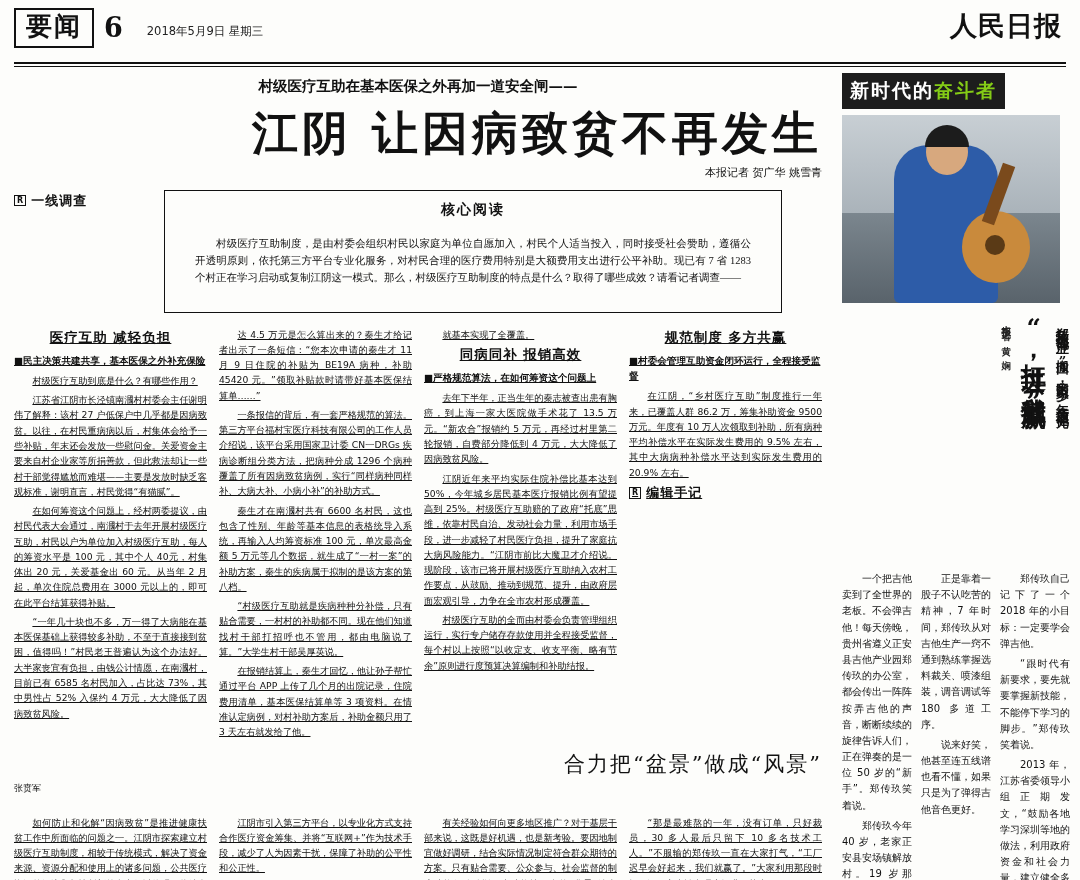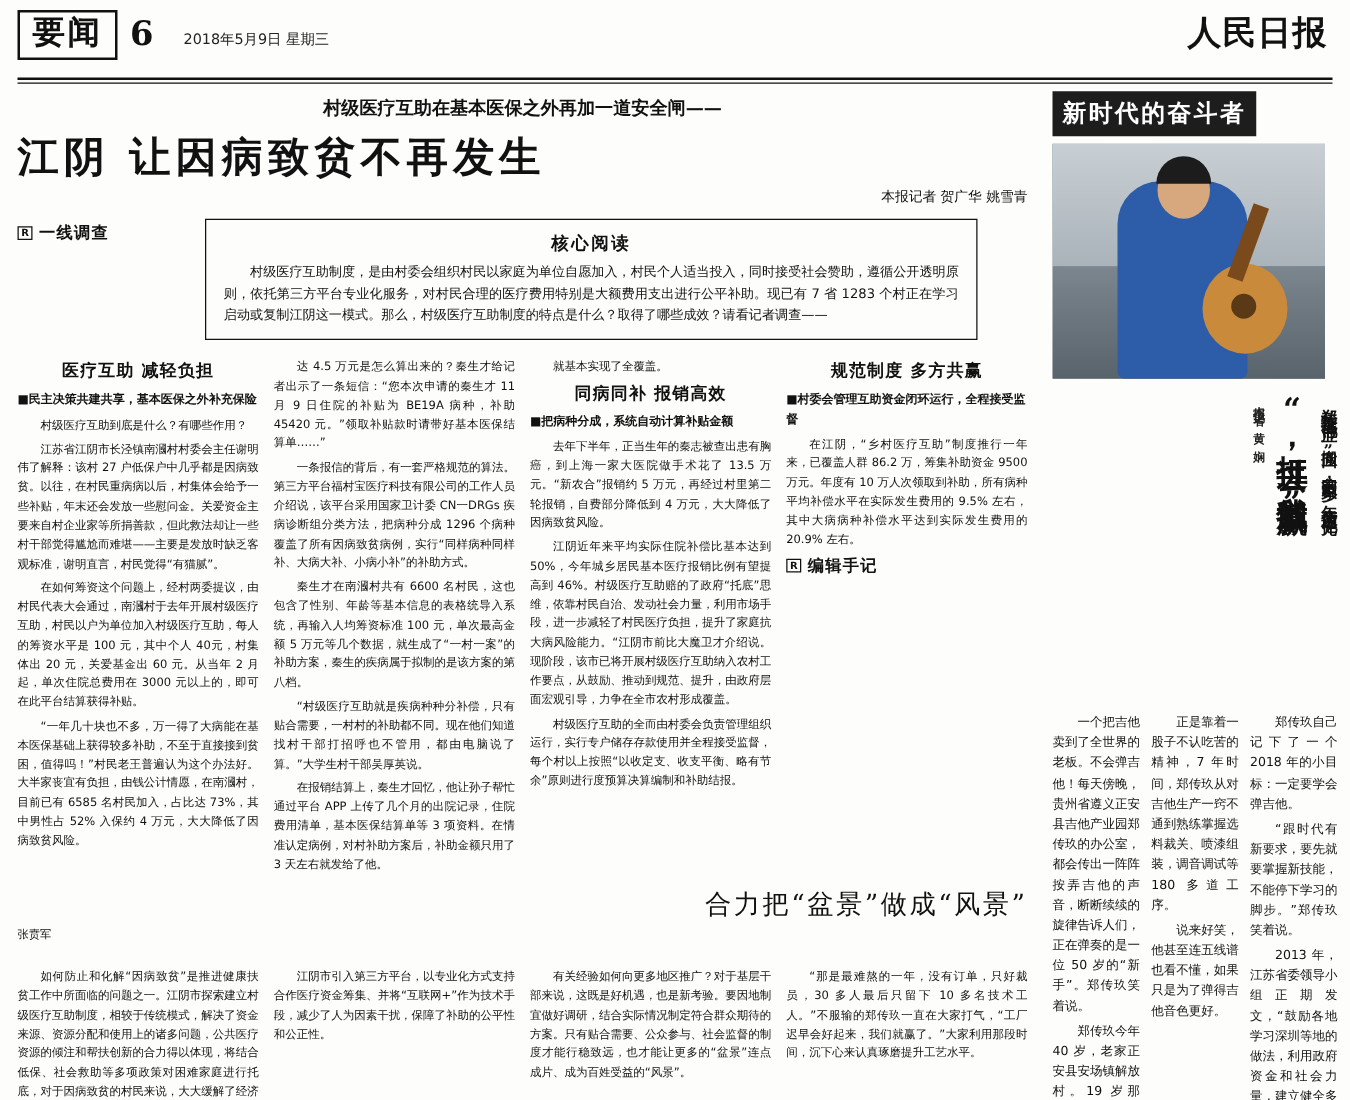--- a/index.html
+++ b/index.html
@@ -27,51 +27,51 @@
 
   
   .content{display:flex;gap:0;margin-top:6px;height:800px;}
   .left{width:818px;padding-right:10px;box-sizing:border-box;}
   .vdivider{width:1px;background:#111;}
   .right{width:238px;padding-left:10px;box-sizing:border-box;}
 
   
   .kicker{text-align:center;font-size:14.5px;font-weight:bold;font-family:"DejaVu Serif","Liberation Serif",serif;margin-top:4px;}
   .headline{
-    text-align:left;font-size:33px;font-weight:bold;letter-spacing:4px;
+    text-align:right;font-size:46px;font-weight:bold;letter-spacing:4px;
     font-family:"DejaVu Serif","Liberation Serif",serif;margin:12px 0 6px;line-height:1.1;
   }
   .byline{text-align:right;font-size:11px;margin-bottom:8px;}
 
   
   .corebox{border:1px solid #111;padding:8px 14px 10px;margin:2px 40px 10px 150px;}
   .corebox h3{text-align:center;font-size:14px;margin:2px 0 6px;font-family:"DejaVu Serif","Liberation Serif",serif;letter-spacing:2px;}
-  .corebox p{font-size:10.5px;line-height:1.62;text-align:justify;margin:0;text-indent:2em;}
-
-  
-  .cols{display:flex;gap:12px;margin-top:4px;}
+  .corebox p{font-size:10.5px;line-height:1.62;text-align:justify;margin:16px;text-indent:2em;font-family:Liberation Serif, serif;}
+
+  
+  .cols{display:flex;gap:12px;margin-top:4px;text-decoration:underline;}
   .col{width:194px;}
   .col p{font-size:9.2px;line-height:1.66;text-align:justify;margin:0 0 4px;text-indent:2em;}
   .sec-title{text-align:center;font-size:13.5px;font-weight:bold;font-family:"DejaVu Serif","Liberation Serif",serif;margin:2px 0 6px;letter-spacing:1px;}
   .sub-lead{font-size:9.6px;font-weight:bold;line-height:1.6;margin:0 0 5px;text-indent:0;}
 
   
   .tag{display:flex;align-items:center;gap:5px;margin:4px 0 4px;}
   .tag .r{border:1px solid #111;font-size:8px;padding:0 2px;font-weight:bold;line-height:1.2;}
   .tag .t{font-size:13px;font-weight:bold;font-family:"DejaVu Serif","Liberation Serif",serif;letter-spacing:1px;}
 
   .editor-head{text-align:right;font-size:21px;font-weight:normal;font-family:"DejaVu Serif","Liberation Serif",serif;letter-spacing:2px;margin:6px 0 4px;}
   .editor-by{text-align:left;font-size:9px;margin-bottom:20px;}
 
   
   .badge{
     background:#1d1d1d;color:#fff;font-family:"DejaVu Serif","Liberation Serif",serif;
     font-weight:bold;font-size:19px;letter-spacing:2px;padding:5px 8px;display:inline-block;
   }
-  .badge .hl{color:#ffffff;}
+  .badge .hl{color:#84cc16;}
   .photo{
     width:218px;height:188px;margin-top:6px;position:relative;overflow:hidden;
     background:linear-gradient(160deg,#6f7f8d 0%,#93a2ad 45%,#5d6a74 100%);
   }
   .photo .wall{position:absolute;left:0;top:0;width:100%;height:52%;background:linear-gradient(#c8cfd4,#aab3ba);}
   .photo .floor{position:absolute;left:0;bottom:0;width:100%;height:48%;background:linear-gradient(#7b868e,#59636b);}
   .photo .person{position:absolute;left:52px;top:30px;width:104px;height:158px;background:#2d5ca8;border-radius:34px 34px 6px 6px;}
   .photo .head{position:absolute;left:84px;top:14px;width:42px;height:46px;background:#d7a87e;border-radius:50%;}
   .photo .hair{position:absolute;left:83px;top:10px;width:44px;height:22px;background:#1c1c1c;border-radius:22px 22px 0 0;}
   .photo .guitar-b{position:absolute;left:120px;top:96px;width:68px;height:72px;background:#c98a3c;border-radius:50% 50% 50% 50%;}
@@ -143,23 +143,23 @@
           <p>达 4.5 万元是怎么算出来的？秦生才给记者出示了一条短信：“您本次申请的秦生才 11 月 9 日住院的补贴为 BE19A 病种，补助 45420 元。”领取补贴款时请带好基本医保结算单……”</p>
           <p>一条报信的背后，有一套严格规范的算法。第三方平台福村宝医疗科技有限公司的工作人员介绍说，该平台采用国家卫计委 CN一DRGs 疾病诊断组分类方法，把病种分成 1296 个病种覆盖了所有因病致贫病例，实行“同样病种同样补、大病大补、小病小补”的补助方式。</p>
           <p>秦生才在南漍村共有 6600 名村民，这也包含了性别、年龄等基本信息的表格统导入系统，再输入人均筹资标准 100 元，单次最高金额 5 万元等几个数据，就生成了“一村一案”的补助方案，秦生的疾病属于拟制的是该方案的第八档。</p>
           <p>“村级医疗互助就是疾病种种分补偿，只有贴合需要，一村村的补助都不同。现在他们知道找村干部打招呼也不管用，都由电脑说了算。”大学生村干部吴厚英说。</p>
           <p>在报销结算上，秦生才回忆，他让孙子帮忙通过平台 APP 上传了几个月的出院记录，住院费用清单，基本医保结算单等 3 项资料。在情准认定病例，对村补助方案后，补助金额只用了 3 天左右就发给了他。</p>
         </div>
 
         <div class="col">
           <p>就基本实现了全覆盖。</p>
           <div class="sec-title">同病同补 报销高效</div>
-          <div class="sub-lead">■把病种分成，系统自动计算补贴金额</div>
+          <div class="sub-lead">■严格规范算法，在如何筹资这个问题上</div>
           <p>去年下半年，正当生年的秦志被查出患有胸癌，到上海一家大医院做手术花了 13.5 万元。“新农合”报销约 5 万元，再经过村里第二轮报销，自费部分降低到 4 万元，大大降低了因病致贫风险。</p>
-          <p>江阴近年来平均实际住院补偿比基本达到 50%，今年城乡居民基本医疗报销比例有望提高到 46%。村级医疗互助赔的了政府“托底”思维，依靠村民自治、发动社会力量，利用市场手段，进一步减轻了村民医疗负担，提升了家庭抗大病风险能力。“江阴市前比大魔卫才介绍说。现阶段，该市已将开展村级医疗互助纳入农村工作要点，从鼓励、推动到规范、提升，由政府层面宏观引导，力争在全市农村形成覆盖。</p>
+          <p>江阴近年来平均实际住院补偿比基本达到 50%，今年城乡居民基本医疗报销比例有望提高到 25%。村级医疗互助赔的了政府“托底”思维，依靠村民自治、发动社会力量，利用市场手段，进一步减轻了村民医疗负担，提升了家庭抗大病风险能力。“江阴市前比大魔卫才介绍说。现阶段，该市已将开展村级医疗互助纳入农村工作要点，从鼓励、推动到规范、提升，由政府层面宏观引导，力争在全市农村形成覆盖。</p>
           <p>村级医疗互助的全而由村委会负责管理组织运行，实行专户储存存款使用并全程接受监督，每个村以上按照“以收定支、收支平衡、略有节余”原则进行度预算决算编制和补助结报。</p>
         </div>
 
         <div class="col">
           <div class="sec-title">规范制度 多方共赢</div>
           <div class="sub-lead">■村委会管理互助资金闭环运行，全程接受监督</div>
           <p>在江阴，“乡村医疗互助”制度推行一年来，已覆盖人群 86.2 万，筹集补助资金 9500 万元。年度有 10 万人次领取到补助，所有病种平均补偿水平在实际发生费用的 9.5% 左右，其中大病病种补偿水平达到实际发生费用的 20.9% 左右。</p>
 
           <div class="tag">
             <span class="r">R</span>

